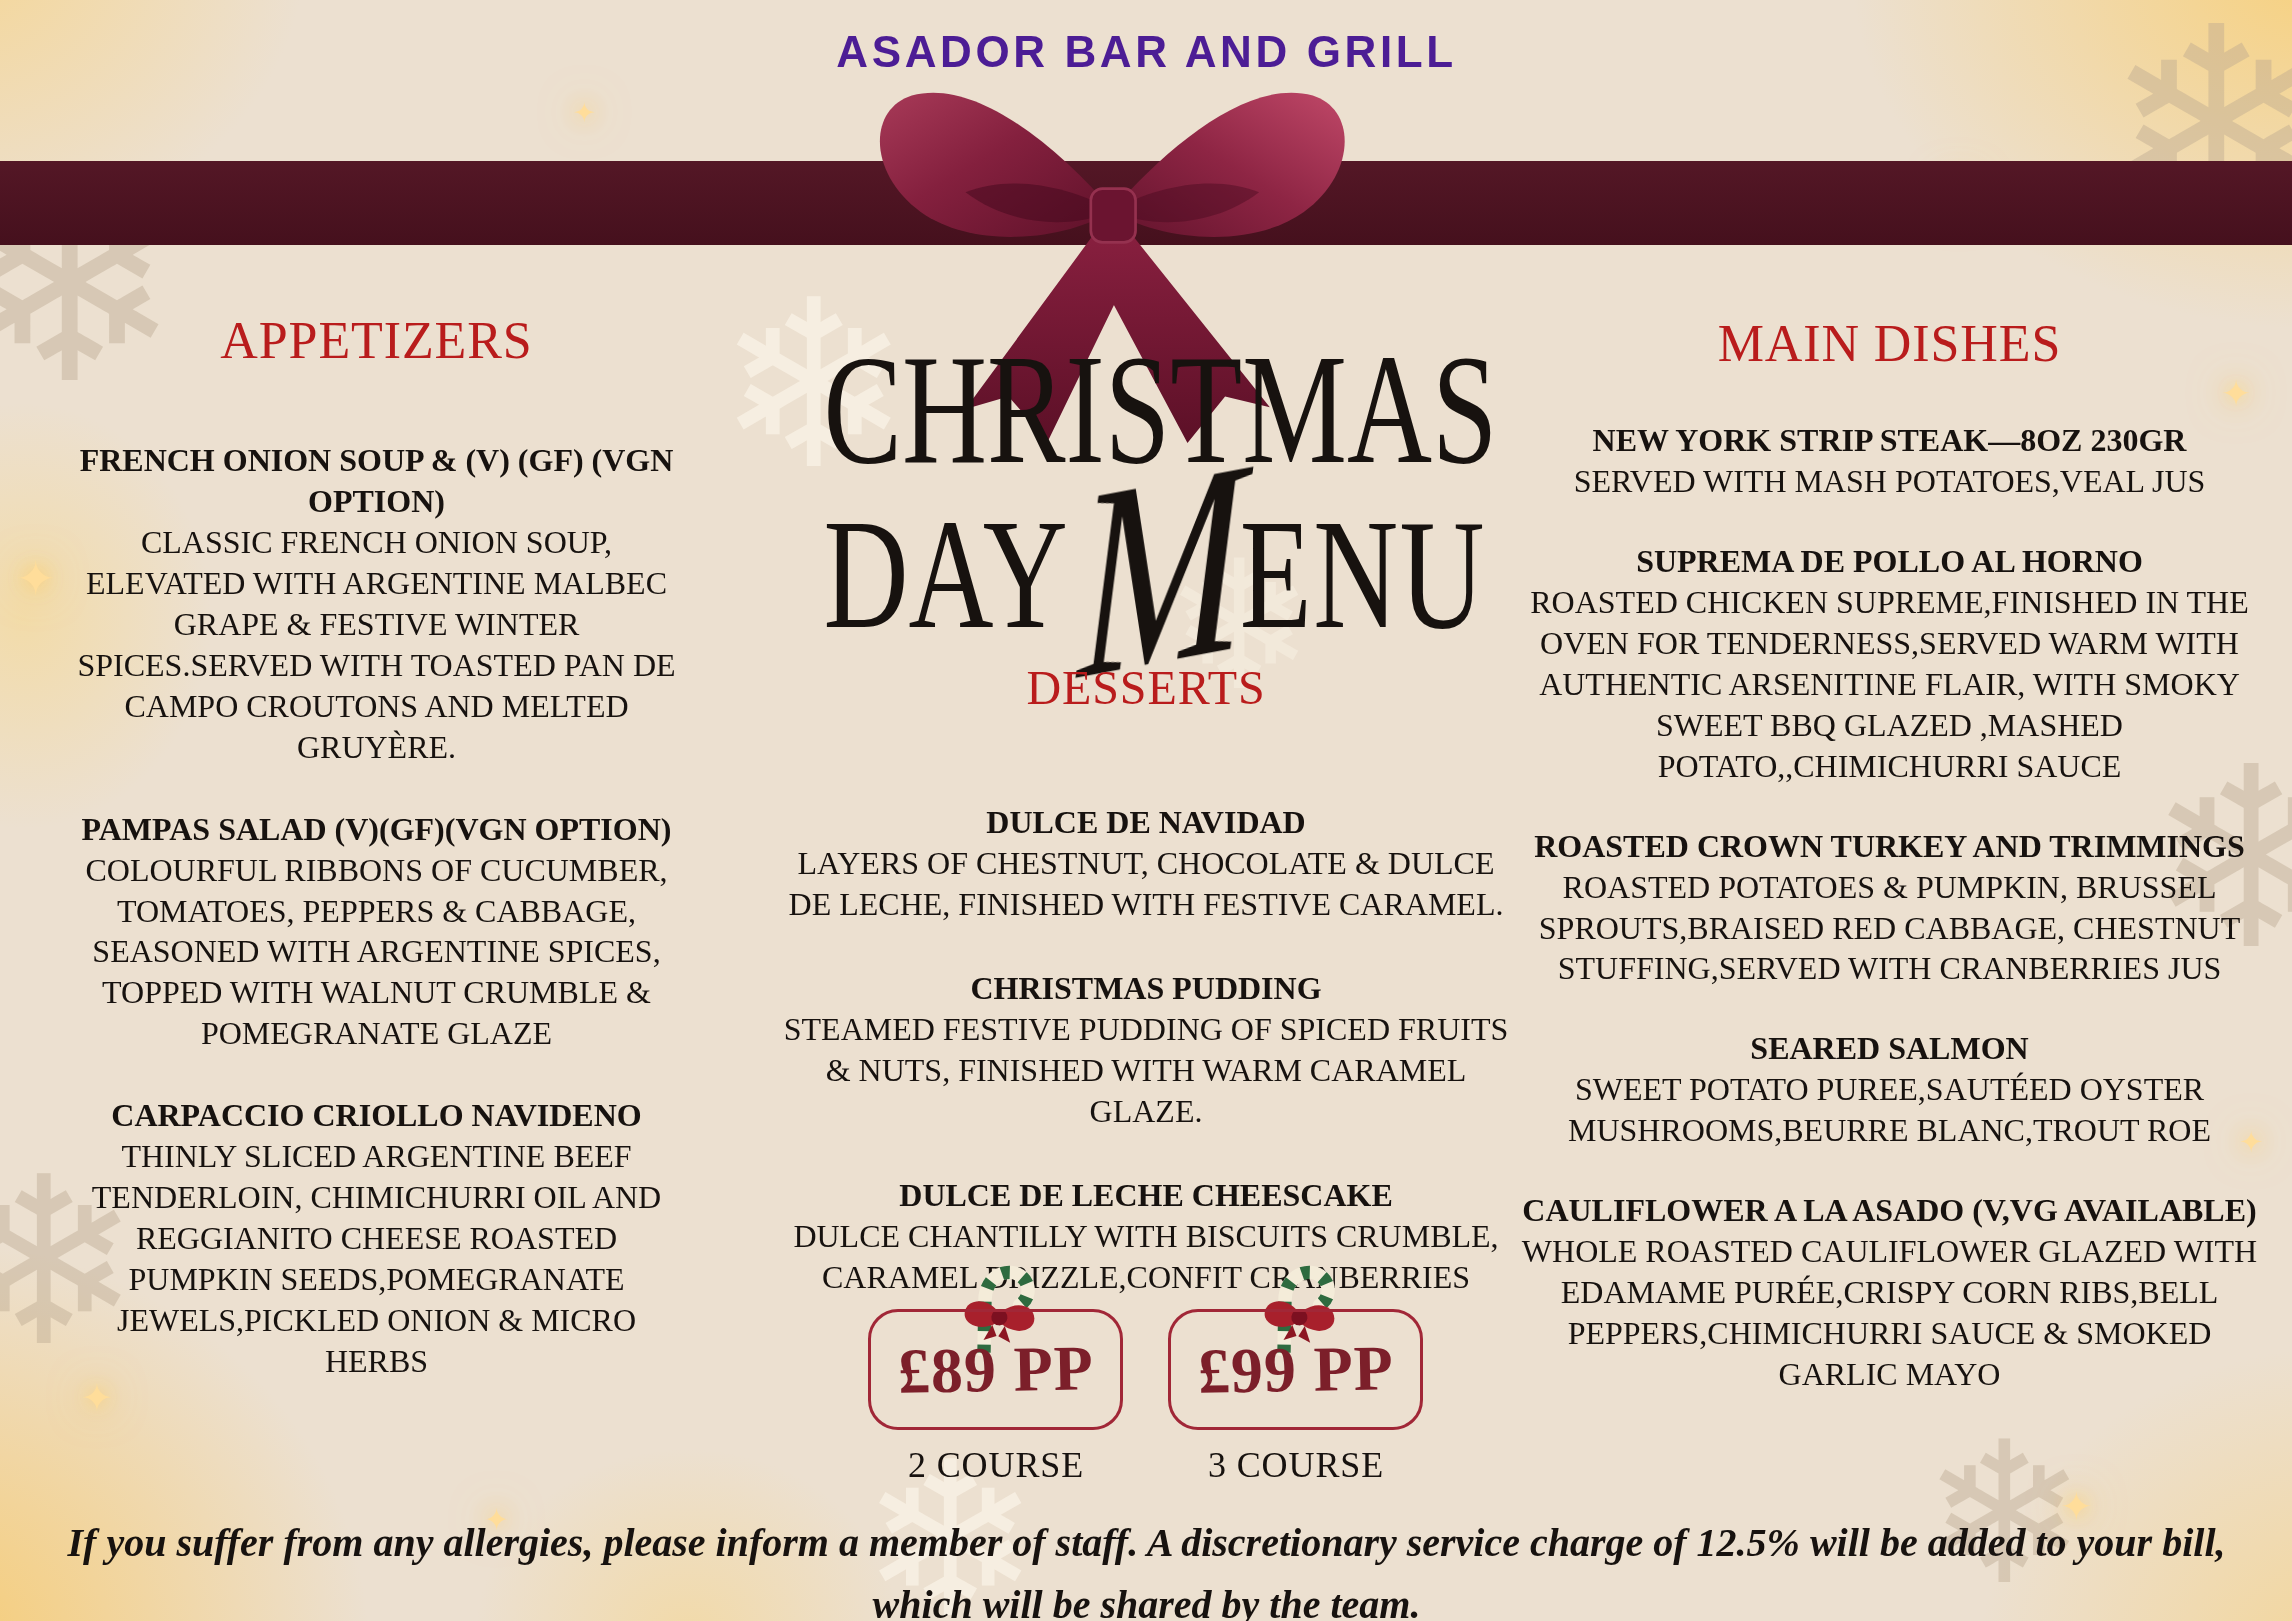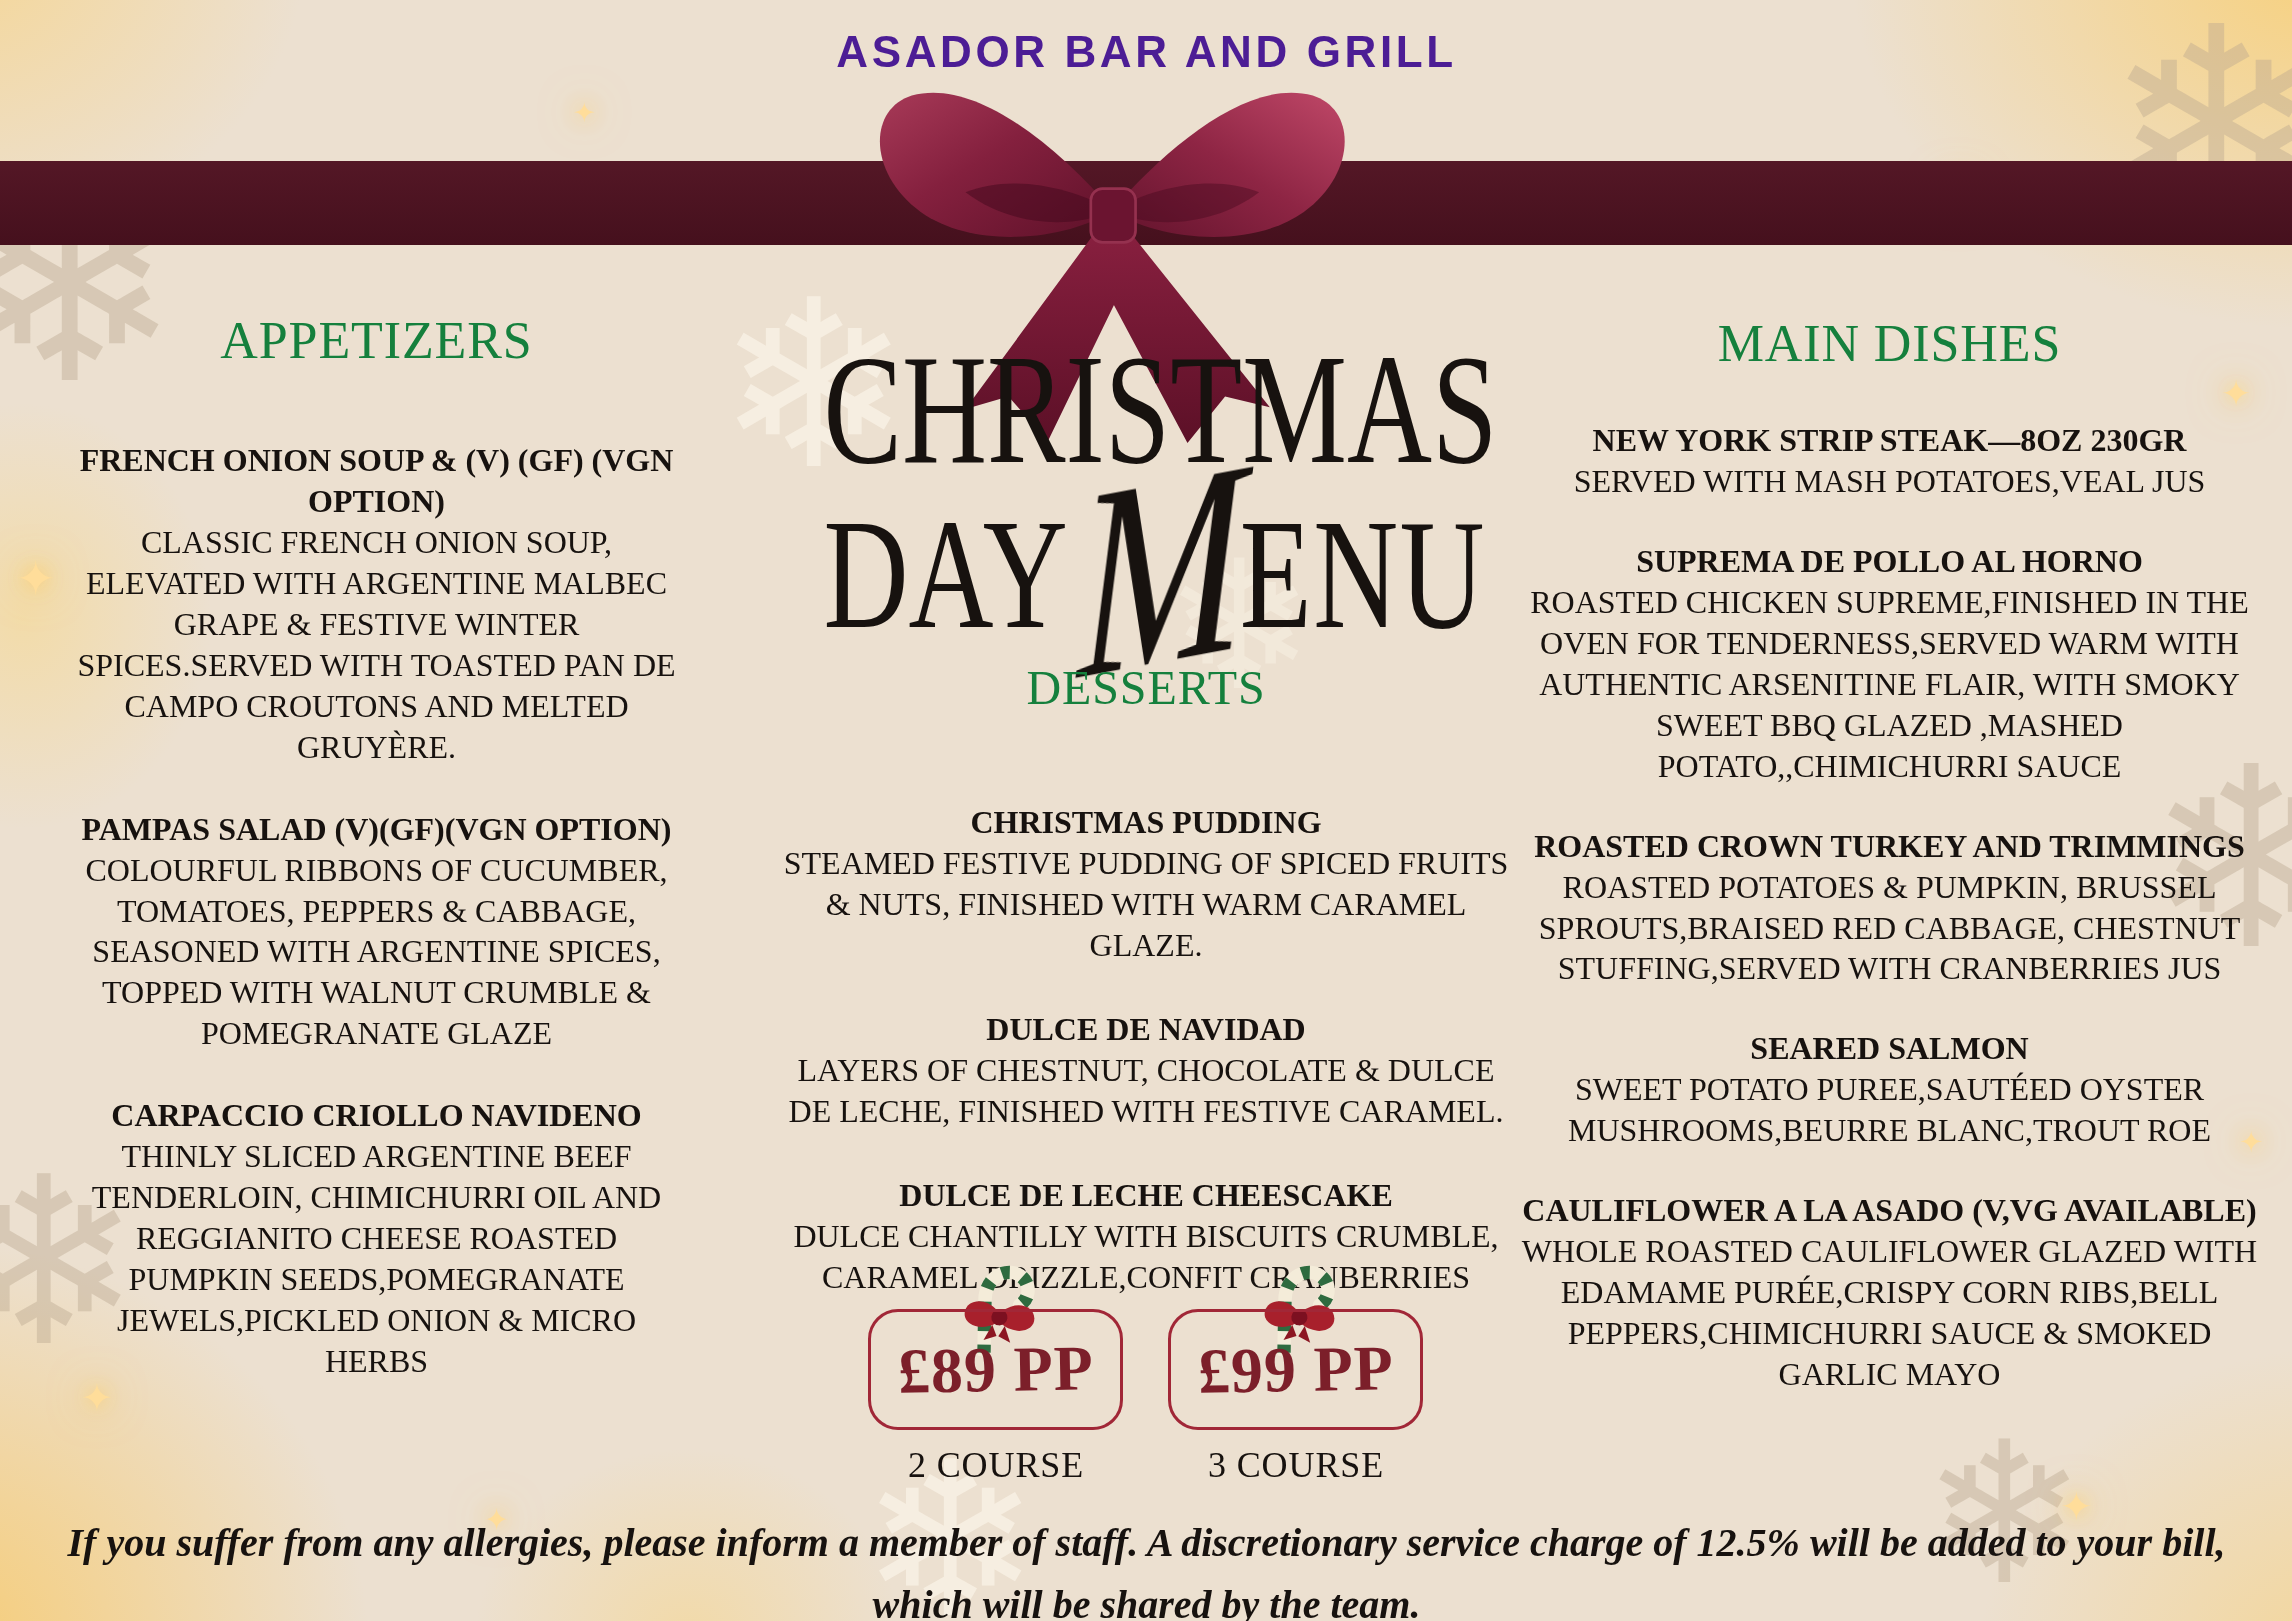--- a/index.html
+++ b/index.html
@@ -27,21 +27,21 @@
         background:linear-gradient(#541726,#45101d);}
   .bow{position:absolute;left:833px;top:40px;width:555px;height:412px;}
 
   
   .restaurant{position:absolute;top:27px;left:0;width:2293px;text-align:center;
      font-family:"Liberation Sans","DejaVu Sans",sans-serif;font-weight:700;
      font-size:44px;letter-spacing:3.6px;color:#4c1d95;}
 
   
   .col{position:absolute;text-align:center;}
-  .section-heading{font-size:52px;color:#15803d;letter-spacing:0.9px;line-height:1;}
+  .section-heading{font-size:52px;color:#b91c1c;letter-spacing:0.9px;line-height:1;}
   .item{margin-bottom:41px;}
   .item-name{font-weight:700;font-size:32px;line-height:1.28;}
   .item-desc{font-size:32px;line-height:1.28;}
 
   .col-left{left:63px;top:315px;width:627px;}
   .col-left .section-heading{margin-bottom:73px;}
   .col-right{left:1515px;top:306px;width:749px;}
   .col-right .section-heading{margin-bottom:50px;margin-top:12px;}
   .col-right .item{margin-bottom:39px;}
 
@@ -144,26 +144,26 @@
     </div>
   </div>
 
   <div class="col col-center">
     <div class="title-line1">CHRISTMAS</div>
     <div class="title-line2"><span>DAY</span><span class="script-m">M</span><span class="menu-rest">ENU</span></div>
 
     <div class="desserts-block">
       <div class="section-heading">DESSERTS</div>
       <div class="item">
+        <div class="item-name">DULCE DE NAVIDAD</div>
+        <div class="item-desc">LAYERS OF CHESTNUT, CHOCOLATE &amp; DULCE DE LECHE, FINISHED WITH FESTIVE CARAMEL.</div>
+      </div>
+      <div class="item">
         <div class="item-name">CHRISTMAS PUDDING</div>
         <div class="item-desc">STEAMED FESTIVE PUDDING OF SPICED FRUITS &amp; NUTS, FINISHED WITH WARM CARAMEL GLAZE.</div>
-      </div>
-      <div class="item">
-        <div class="item-name">DULCE DE NAVIDAD</div>
-        <div class="item-desc">LAYERS OF CHESTNUT, CHOCOLATE &amp; DULCE DE LECHE, FINISHED WITH FESTIVE CARAMEL.</div>
       </div>
       <div class="item">
         <div class="item-name">DULCE DE LECHE CHEESCAKE</div>
         <div class="item-desc">DULCE CHANTILLY WITH BISCUITS CRUMBLE, CARAMEL DRIZZLE,CONFIT CRANBERRIES</div>
       </div>
     </div>
 
     <div class="price-row">
       <div class="price-card">
         <svg class="candy" width="93" height="106" viewBox="0 0 104 118">

